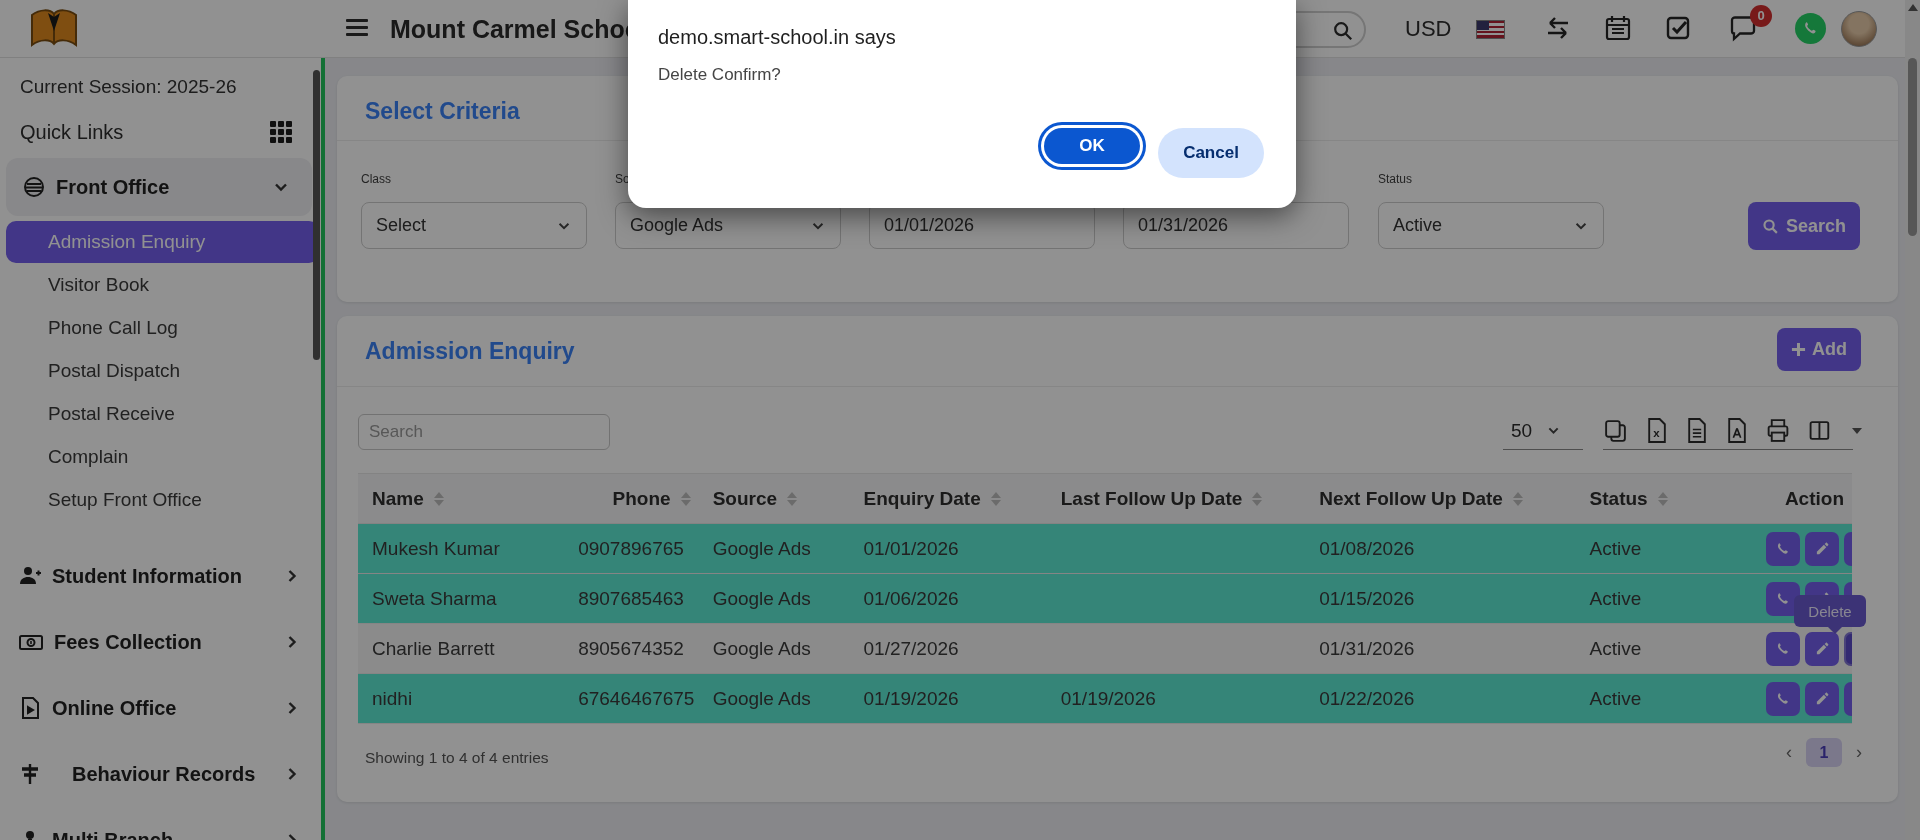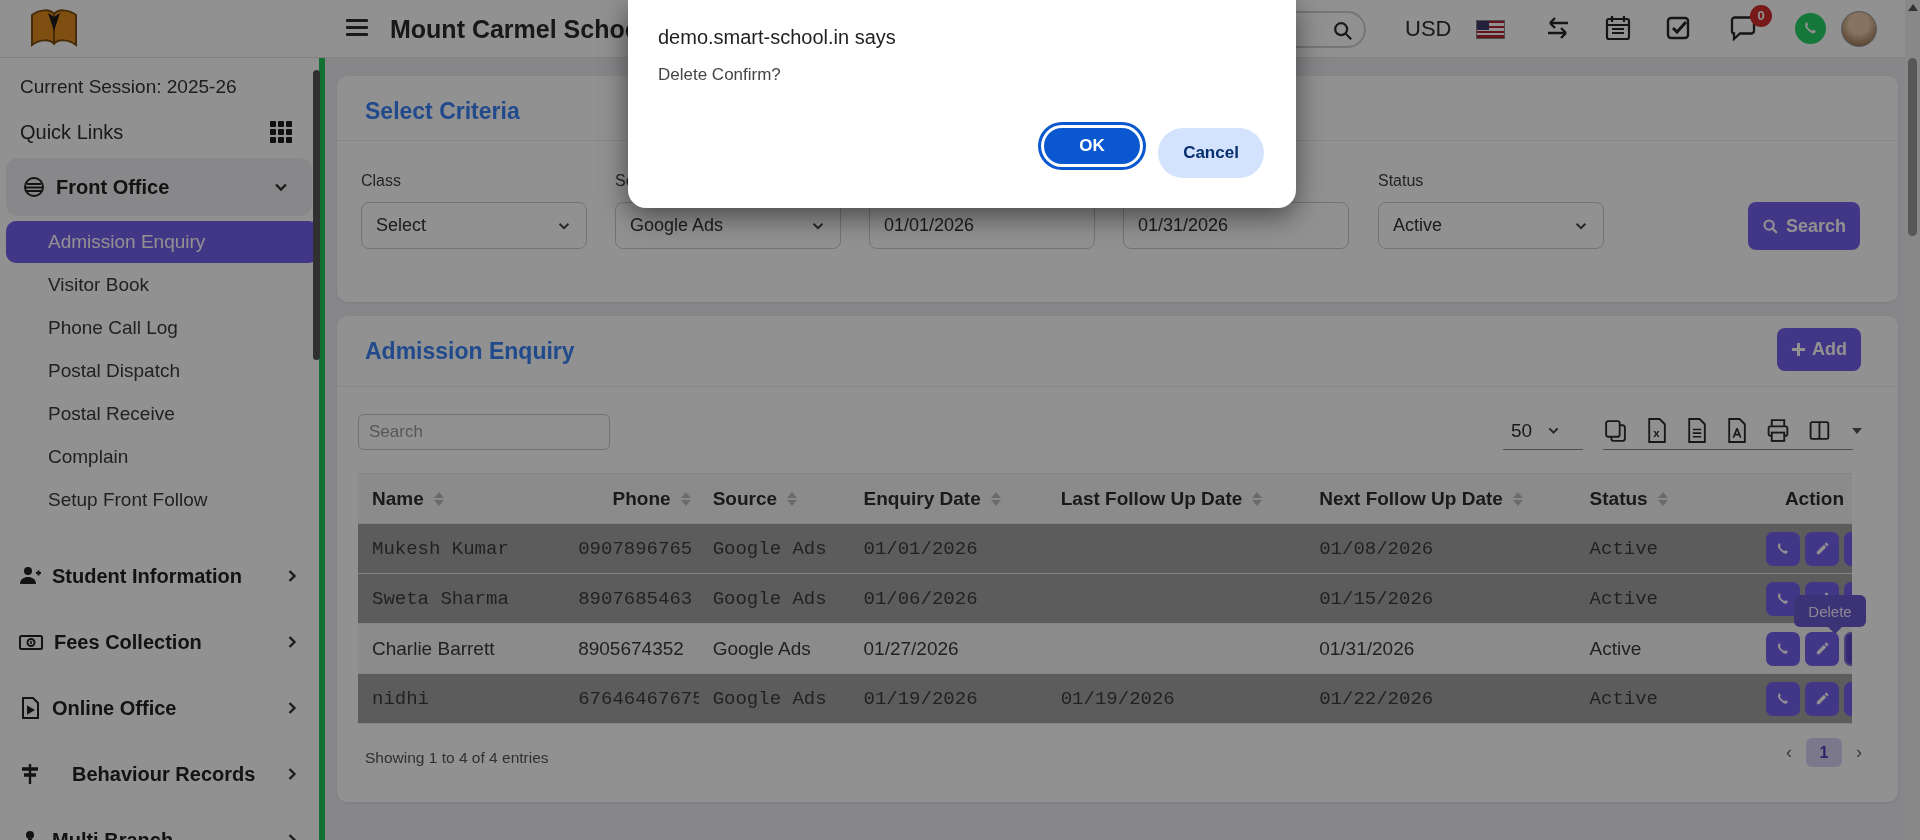--- a/index.html
+++ b/index.html
@@ -35,21 +35,21 @@
                 border-radius:11px; background:#d32f2f; color:#fff; font-size:13px;
                 font-weight:bold; text-align:center; line-height:22px; padding:0 4px; z-index:6; }
   .wa-circle { position:absolute; left:1795px; top:13px; width:31px; height:31px; border-radius:50%;
                background:#25d366; display:flex; align-items:center; justify-content:center; }
   .avatar { position:absolute; left:1841px; top:11px; width:36px; height:36px; border-radius:50%;
             background:radial-gradient(circle at 50% 35%, #e9cdab 0 35%, #b08d6b 70%, #6f5844 100%);
             border:1px solid #9a9a9a; }
 
   
   .sidebar { position:absolute; left:0; top:58px; width:325px; height:782px; background:#fff;
-             border-right:6px solid #22c55e; z-index:4; }
+             border-right:4px solid #22c55e; z-index:4; }
   .session { position:absolute; left:20px; top:18px; font-size:19px; color:#333; }
   .quicklinks { position:absolute; left:20px; top:63px; font-size:20px; color:#2f2f2f; }
   .grid-icon { position:absolute; left:270px; top:63px; width:22px; height:22px;
                display:grid; grid-template-columns:repeat(3,6px); grid-template-rows:repeat(3,6px); gap:2px; }
   .grid-icon i { background:#1d1d1d; border-radius:1px; }
   .fo-panel { position:absolute; left:6px; top:100px; width:306px; height:58px; background:#efeff2;
               border-radius:12px; display:flex; align-items:center; cursor:pointer; }
   .fo-panel .lbl { font-size:20px; font-weight:bold; color:#222; margin-left:10px; }
   .fo-panel svg.lead { margin-left:16px; }
   .fo-panel .chev { position:absolute; right:22px; }
@@ -65,21 +65,21 @@
   .side-scroll { position:absolute; left:313px; top:12px; width:7px; height:290px;
                  background:#555; border-radius:4px; }
 
   
   .card { position:absolute; background:#fff; border-radius:10px;
           box-shadow:0 1px 3px rgba(0,0,0,.10); z-index:3; }
   #card1 { left:337px; top:76px; width:1561px; height:226px; }
   #card2 { left:337px; top:316px; width:1561px; height:486px; }
   .card-title { position:absolute; left:28px; top:22px; font-size:23px; font-weight:600; color:#3b82f6; }
   .card-divider { position:absolute; left:0; top:64px; width:100%; border-top:1px solid #ececec; }
-  .f-label { position:absolute; top:96px; font-size:16px; color:#3f3f3f; }
+  .f-label { position:absolute; top:96px; font-size:12px; color:#3f3f3f; }
   .f-select, .f-input { position:absolute; top:126px; width:226px; height:47px;
        border:1.5px solid #cdcdcd; border-radius:8px; background:#fff; font-size:18px; color:#333;
        display:flex; align-items:center; padding:0 14px; }
   .f-select .chev { margin-left:auto; }
   .btn { background:#7460ee; color:#fff; border:none; border-radius:8px; font-weight:600;
          font-family:inherit; display:flex; align-items:center; justify-content:center; cursor:pointer; }
   #search-btn { position:absolute; left:1411px; top:126px; width:112px; height:48px; font-size:18px; gap:7px; }
   #add-btn { position:absolute; left:1440px; top:12px; width:84px; height:43px; font-size:18px; gap:6px; }
   #tbl-search { position:absolute; left:21px; top:98px; width:252px; height:36px;
                 border:1.5px solid #c9c9c9; border-radius:6px; font-size:17px; padding:0 10px;
@@ -96,21 +96,21 @@
   
   table { position:absolute; left:21px; top:157px; width:1494px; border-collapse:collapse;
           table-layout:fixed; font-size:19px; color:#3b3b3b; }
   th, td { height:50px; padding:0 8px 0 14px; text-align:left; font-weight:normal;
            overflow:hidden; white-space:nowrap; }
   thead tr { background:#f5f5f6; }
   th { font-weight:bold; color:#2f2f2f; border-top:1px solid #e6e6e6; border-bottom:1px solid #e6e6e6; }
   th .thwrap { display:flex; align-items:center; gap:10px; }
   th.al-right .thwrap { justify-content:flex-end; }
   td { border-bottom:1px solid #eaeaea; }
-  tr.hl { background:#a3a3a3;font-family:Liberation Mono, monospace; }
+  tr.hl { background:#5eead4; }
   tr.hov { background:#f4f4f4; }
   .al-right { text-align:right; }
   td.al-right { padding-right:20px; }
   .sort { display:inline-flex; flex-direction:column; gap:2px; }
   .sort i { width:0; height:0; border-left:5px solid transparent; border-right:5px solid transparent; }
   .sort i.up { border-bottom:6px solid #bdbdbd; }
   .sort i.dn { border-top:6px solid #bdbdbd; }
   td.actions { padding-right:6px; }
   .abtn { width:34px; height:34px; border:none; border-radius:7px; background:#7460ee; color:#fff;
           margin-left:5px; display:inline-flex; align-items:center; justify-content:center;
@@ -238,21 +238,21 @@
           <path d="M4 6.5 L9 11.5 L14 6.5"></path>
         </svg>
     </div>
     <div class="submenu">
         <div class="subitem active">Admission Enquiry</div>
         <div class="subitem">Visitor Book</div>
         <div class="subitem">Phone Call Log</div>
         <div class="subitem">Postal Dispatch</div>
         <div class="subitem">Postal Receive</div>
         <div class="subitem">Complain</div>
-        <div class="subitem">Setup Front Follow</div>
+        <div class="subitem">Setup Front Office</div>
       </div>
 
     <div class="side-section" style="top:493px;">
       <svg class="lead" width="24" height="24" viewBox="0 0 24 24" fill="#222">
           <circle cx="10" cy="7" r="4"></circle>
           <path d="M2 20 C2 15 6 13 10 13 C14 13 18 15 18 20 Z"></path>
           <path d="M18 9 h5 M20.5 6.5 v5" stroke="#222" stroke-width="2" fill="none"></path>
         </svg>
       <span class="lbl">Student Information</span>
       <svg class="chev" width="18" height="18" viewBox="0 0 18 18" fill="none" stroke="#333" stroke-width="2.4">

